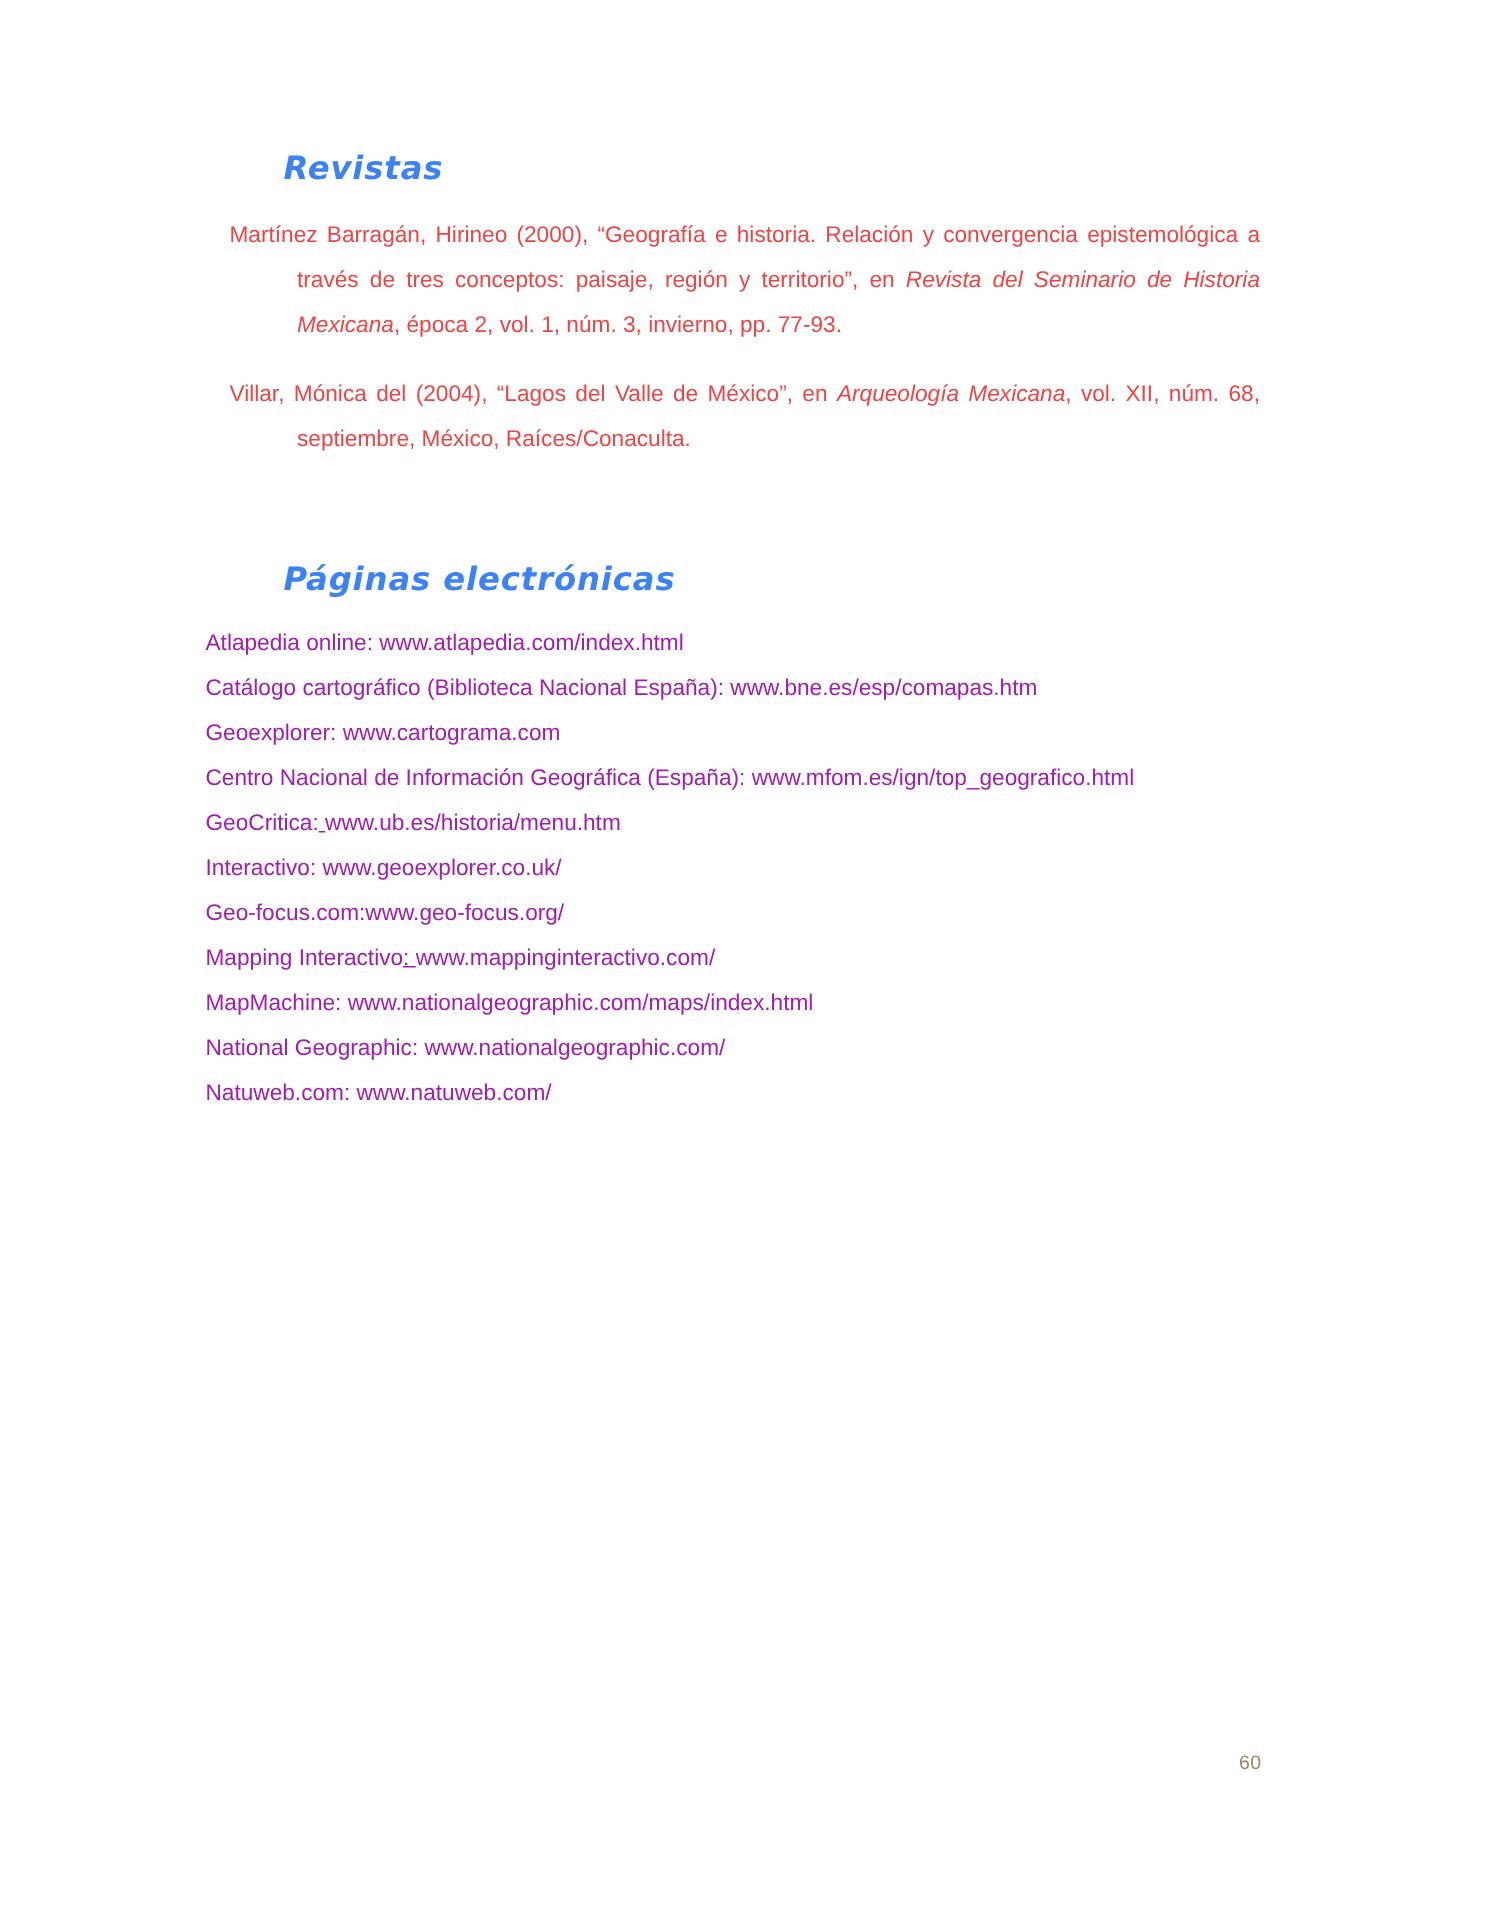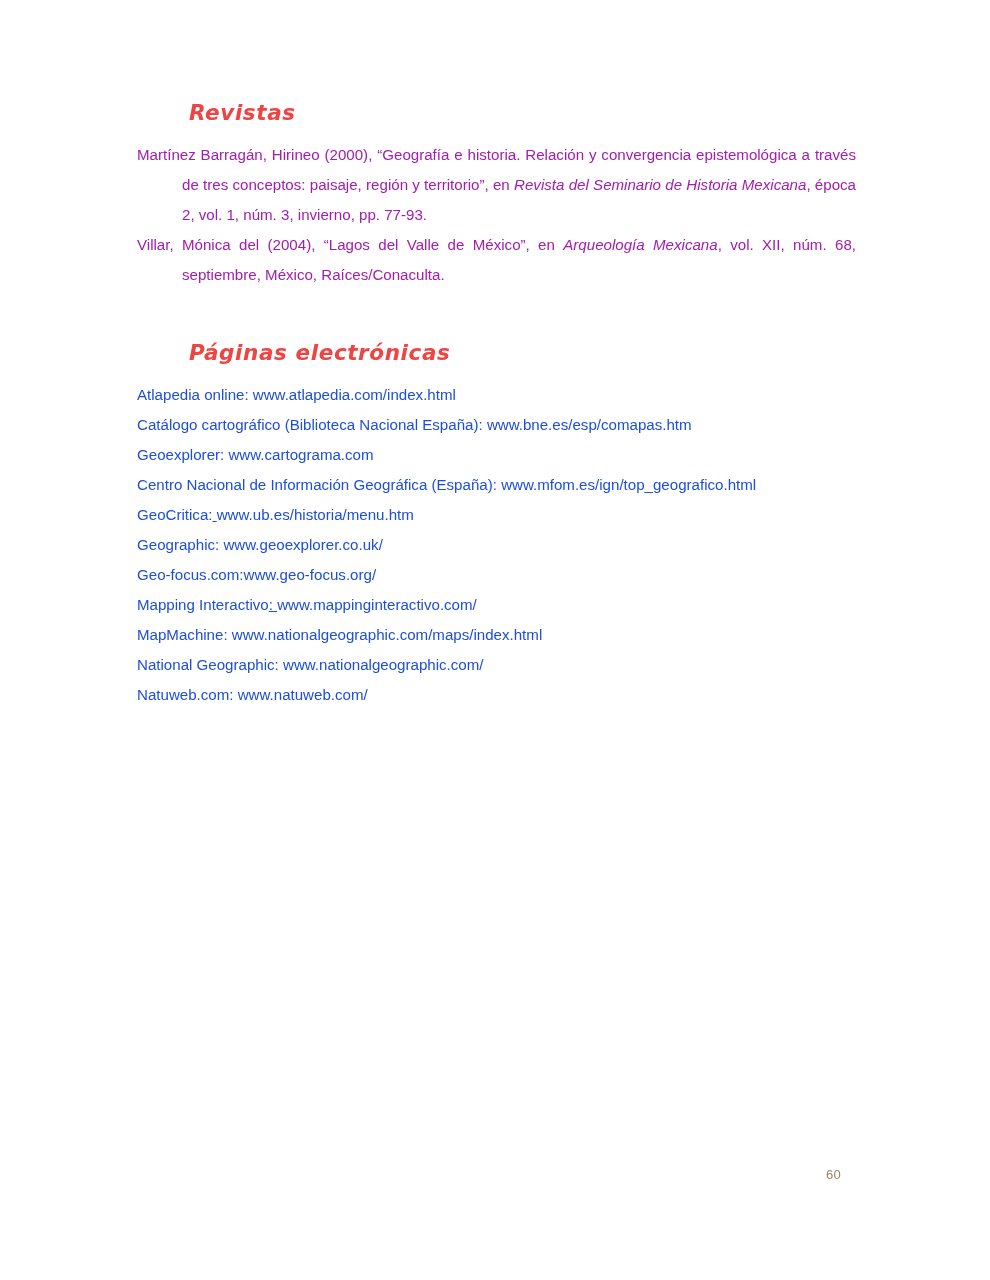--- a/index.html
+++ b/index.html
@@ -35,57 +35,57 @@
     width: 719px;
   }
 
   
   .section-heading {
     font-family: "DejaVu Sans", sans-serif;
     font-style: italic;
     font-weight: bold;
     font-size: 21.5px;
     letter-spacing: 0.6px;
-    color: #ef4444;
+    color: #3b82f6;
     margin: 0 0 14px 0;
     padding-left: 52px;
     line-height: 1.2;
   }
 
   
   .bib-list {
     margin: 0;
     padding: 0;
     list-style: none;
   }
   .bib-entry {
     font-size: 15.1px;
     line-height: 30px;
     text-align: justify;
     text-justify: inter-word;
     padding-left: 45px;
     text-indent: -45px;
-    margin: 0;
-    color: #a21caf;
+    margin: 16px;
+    color: #ef4444;
   }
   .bib-entry i {
     font-style: italic;
   }
 
   
   .link-list {
     margin: 0;
     padding: 0;
     list-style: none;
   }
   .link-line {
     font-size: 15.1px;
     line-height: 30px;
     margin: 0;
-    color: #1d4ed8;
+    color: #a21caf;
     white-space: pre;
   }
   .link-line .u {
     text-decoration: underline;
   }
   .link-line .it {
     margin-top: 48px;
   }
 
   
@@ -124,21 +124,21 @@
     <div class="block-gap"></div>
 
     <h2 class="section-heading">Páginas electrónicas</h2>
 
     <ul class="link-list" id="link-list">
         <li class="link-line"><span>Atlapedia online: </span><span>www.atlapedia.com/index.html</span></li>
         <li class="link-line"><span>Catálogo cartográfico (Biblioteca Nacional España): </span><span>www.bne.es/esp/comapas.htm</span></li>
         <li class="link-line"><span>Geoexplorer: </span><span>www.cartograma.com</span></li>
         <li class="link-line"><span>Centro Nacional de Información Geográfica (España): </span><span>www.mfom.es/ign/top_geografico.html</span></li>
         <li class="link-line"><span>GeoCritica:</span><span class="u"> </span><span>www.ub.es/historia/menu.htm</span></li>
-        <li class="link-line"><span>Geographic: </span><span>www.geoexplorer.co.uk/</span></li>
+        <li class="link-line"><span>Interactivo: </span><span>www.geoexplorer.co.uk/</span></li>
         <li class="link-line"><span>Geo-focus.com:</span><span>www.geo-focus.org/</span></li>
         <li class="link-line"><span>Mapping Interactivo</span><span class="u">: </span><span class="it">www.mappinginteractivo.com/</span></li>
         <li class="link-line"><span>MapMachine: </span><span>www.nationalgeographic.com/maps/index.html</span></li>
         <li class="link-line"><span>National Geographic: </span><span>www.nationalgeographic.com/</span></li>
         <li class="link-line"><span>Natuweb.com: </span><span>www.natuweb.com/</span></li>
       </ul>
 
   </div>
 
   <div class="folio">60</div>

